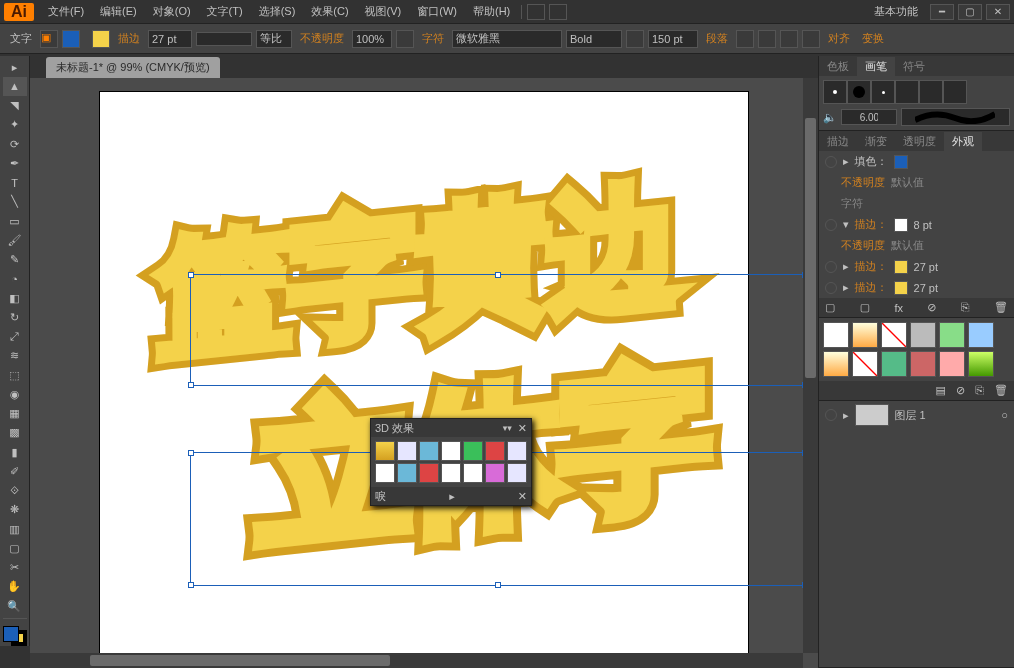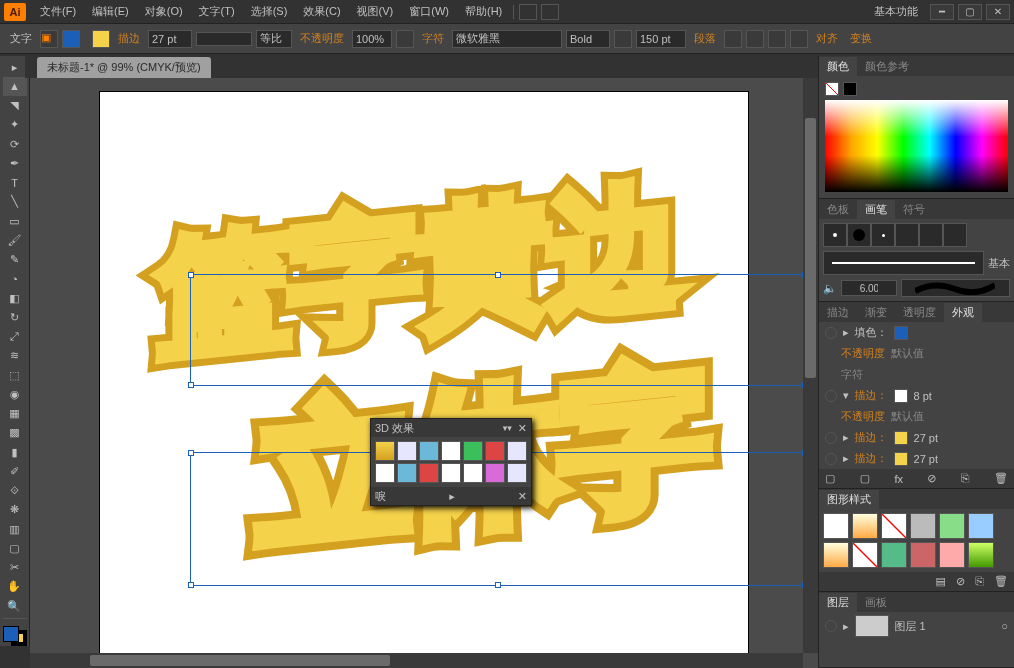--- a/index.html
+++ b/index.html
@@ -1,20 +1,20 @@
 <!DOCTYPE html>
 <html><head>
 <meta charset="utf-8">
 <style>
 * { margin: 0; padding: 0; box-sizing: border-box; font-family: "Microsoft YaHei", sans-serif; }
 body { width: 1014px; height: 668px; background: #323232; overflow: hidden; color: #c0c0c0; font-size: 11px; }
 
 
 .titlebar { height: 24px; background: #323232; display: flex; align-items: center; padding: 0 4px; border-bottom: 1px solid #222; }
-.ai-logo { width: 22px; height: 18px; background: #ff7f00; color: #4a1a00; font-weight: bold; display: flex; align-items: center; justify-content: center; font-size: 11px; border-radius: 2px; margin-right: 6px; }
+.ai-logo { width: 30px; height: 18px; background: #ff7f00; color: #4a1a00; font-weight: bold; display: flex; align-items: center; justify-content: center; font-size: 16px; border-radius: 2px; margin-right: 6px; }
 .menu-item { padding: 2px 8px; color: #c0c0c0; cursor: pointer; }
 .menu-sep { width: 1px; height: 14px; background: #555; margin: 0 3px; }
 .tb-icon { width: 18px; height: 16px; border: 1px solid #555; margin: 0 2px; }
 .titlebar-right { margin-left: auto; display: flex; align-items: center; gap: 4px; }
 .win-btn { width: 24px; height: 16px; background: #3a3a3a; border: 1px solid #555; display:flex;align-items:center;justify-content:center;font-size:10px; }
 
 
 .ctrlbar { height: 30px; background: #434343; display: flex; align-items: center; padding: 0 6px; gap: 4px; border-bottom: 1px solid #222; }
 .ctrl-label { color: #c0c0c0; padding: 0 4px; }
 .ctrl-ylabel { color: #d08020; padding: 0 4px; }
@@ -27,21 +27,21 @@
 
 .toolbox { position: absolute; left: 0; top: 56px; width: 30px; height: 590px; background: #434343; border-right: 1px solid #222; display: flex; flex-direction: column; align-items: center; padding-top: 2px; gap: 1px; }
 .tool { width: 24px; height: 22px; display: flex; align-items: center; justify-content: center; color: #c0c0c0; cursor: pointer; }
 .tool.sel { background: #555; }
 .tool-split { height:1px;background:#555;width:24px;margin:2px 0;}
 .color-stack { position: relative; width: 24px; height: 24px; margin-top: 4px; }
 .color-stack .fill { position: absolute; left: 0; top: 0; width: 16px; height: 16px; background: #1b5fb8; border: 1px solid #000; }
 .color-stack .stroke { position: absolute; right: 0; bottom: 0; width: 16px; height: 16px; background: #f4d24a; border: 4px solid #000; }
 
 
-.tabbar { position: absolute; left: 25px; top: 56px; right: 196px; height: 22px; background: #323232; display: flex; align-items: flex-end; padding-left: 12px; }
+.tabbar { position: absolute; left: 42px; top: 56px; right: 196px; height: 22px; background: #323232; display: flex; align-items: flex-end; padding-left: 4px; }
 .doctab { padding: 3px 10px; background: #a0a0a0; color: #2a2a2a; font-size: 11px; border-radius: 3px 3px 0 0; margin-right: 3px; }
 
 
 .canvas-wrap { position: absolute; left: 30px; top: 78px; right: 196px; bottom: 0; background: #4b4b4b; overflow: hidden; }
 .artboard { position: absolute; left: 70px; top: 14px; width: 648px; height: 576px; background: #fff; box-shadow: 0 0 0 1px #000; }
 .artboard-content { width:100%; height:100%; display:flex;align-items:center;justify-content:center; }
 .sel-box { position:absolute; border:1px solid #1b5fb8; }
 .sel-handle { width:6px;height:6px;background:#fff;border:1px solid #1b5fb8;position:absolute; }
 .scrollbar-v { position:absolute; right:0; top:0; bottom:15px; width:15px; background:#3a3a3a; }
 .scrollbar-h { position:absolute; left:0; right:15px; bottom:0; height:15px; background:#3a3a3a; }
@@ -112,21 +112,21 @@
   <div class="swatch yellow"></div>
   <span class="ctrl-ylabel">描边</span>
   <input class="ctrl-input" style="width: 44px;" value="27 pt">
   <div style="width:56px;height:14px;border:1px solid #555;background:#2a2a2a"></div>
   <input class="ctrl-input" style="width: 36px;" value="等比">
   <span class="ctrl-ylabel">不透明度</span>
   <input class="ctrl-input" style="width: 40px;" value="100%">
   <div class="ctrl-btn"></div>
   <span class="ctrl-ylabel">字符</span>
   <input class="ctrl-input" style="width: 110px;" value="微软雅黑">
-  <input class="ctrl-input" style="width: 44px;" value="Bold">
+  <input class="ctrl-input" style="width: 56px;" value="Bold">
   <div class="ctrl-btn"></div>
   <input class="ctrl-input" style="width: 50px;" value="150 pt">
   <span class="ctrl-ylabel">段落</span>
   <div class="ctrl-btn"></div>
   <div class="ctrl-btn"></div>
   <div class="ctrl-btn"></div>
   <div class="ctrl-btn"></div>
   <span class="ctrl-ylabel">对齐</span>
   <span class="ctrl-ylabel">变换</span>
 </div>
@@ -235,33 +235,20 @@
   </div>
   <div class="float-foot">
     <span>唳</span>
     <span>▸</span>
     <span>✕</span>
   </div>
 </div>
 
 <div class="rightcol">
 
-  <div class="panel">
-    <div class="panel-tabs">
-      <span class="ptab active">颜色</span>
-      <span class="ptab">颜色参考</span>
-    </div>
-    <div class="panel-body">
-      <div class="sw-row">
-        <div class="sw-small" style="background:linear-gradient(45deg,#fff 48%,#f00 50%,#fff 52%)"></div>
-        <div class="sw-small" style="background:#000"></div>
-      </div>
-      <div class="spectrum"></div>
-    </div>
-  </div>
 
   <div class="panel">
     <div class="panel-tabs">
       <span class="ptab">色板</span>
       <span class="ptab active">画笔</span>
       <span class="ptab">符号</span>
     </div>
     <div class="panel-body" style="padding:4px">
       <div class="brush-row">
         <div class="brush-cell">
@@ -271,26 +258,20 @@
             <div style="width:12px;height:12px;border-radius:50%;background:#000"></div>
           </div>
         <div class="brush-cell">
             <div style="width:3px;height:3px;border-radius:50%;background:#fff"></div>
           </div>
         <div class="brush-cell"></div>
         <div class="brush-cell"></div>
         <div class="brush-cell"></div>
       </div>
       <div style="display:flex;align-items:center;margin-top:4px;gap:4px">
-        <div class="stroke-preview">
-            <div style="width:90%;height:2px;background:#fff"></div>
-          </div>
-        <span>基本</span>
-      </div>
-      <div style="display:flex;align-items:center;margin-top:4px;gap:4px">
         <span>🔈</span>
         <input class="num-input" value="6.00" style="">
         <div style="flex:1;height:18px;background:#2a2a2a;border:1px solid #555;display:flex;align-items:center;justify-content:center">
           <svg width="80" height="14">
               <path d="M0 10 Q20 0 40 8 Q60 16 80 4" stroke="#000" stroke-width="6" fill="none"></path>
             </svg>
         </div>
       </div>
     </div>
   </div>
@@ -344,23 +325,20 @@
       <span>▢</span>
       <span>▢</span>
       <span>fx</span>
       <span>⊘</span>
       <span>⎘</span>
       <span>🗑</span>
     </div>
   </div>
 
   <div class="panel">
-    <div class="panel-tabs">
-      <span class="ptab active">图形样式</span>
-    </div>
     <div class="style-grid">
       <div class="style-cell" style="background:#fff"></div>
       <div class="style-cell" style="background:linear-gradient(#ffd,#fa4)"></div>
       <div class="style-cell" style="background:#fff;position:relative">
           <div style="position:absolute;inset:0;background:linear-gradient(45deg,transparent 46%,#f00 50%,transparent 54%)"></div>
         </div>
       <div class="style-cell" style="background:#bbb"></div>
       <div class="style-cell" style="background:#8d8"></div>
       <div class="style-cell" style="background:#9cf"></div>
       <div class="style-cell" style="background:linear-gradient(#ffd,#fa4)"></div>
@@ -374,24 +352,20 @@
     </div>
     <div class="appear-row" style="background:#383838;justify-content:flex-end;gap:10px">
       <span>▤</span>
       <span>⊘</span>
       <span>⎘</span>
       <span>🗑</span>
     </div>
   </div>
 
   <div class="panel" style="flex:1">
-    <div class="panel-tabs">
-      <span class="ptab active">图层</span>
-      <span class="ptab">画板</span>
-    </div>
     <div class="appear-row">
       <div class="eye"></div>
       <span>▸</span>
       <div class="layer-thumb"></div>
       <span>图层 1</span>
       <span style="margin-left:auto">○</span>
     </div>
   </div>
 
 </div>

